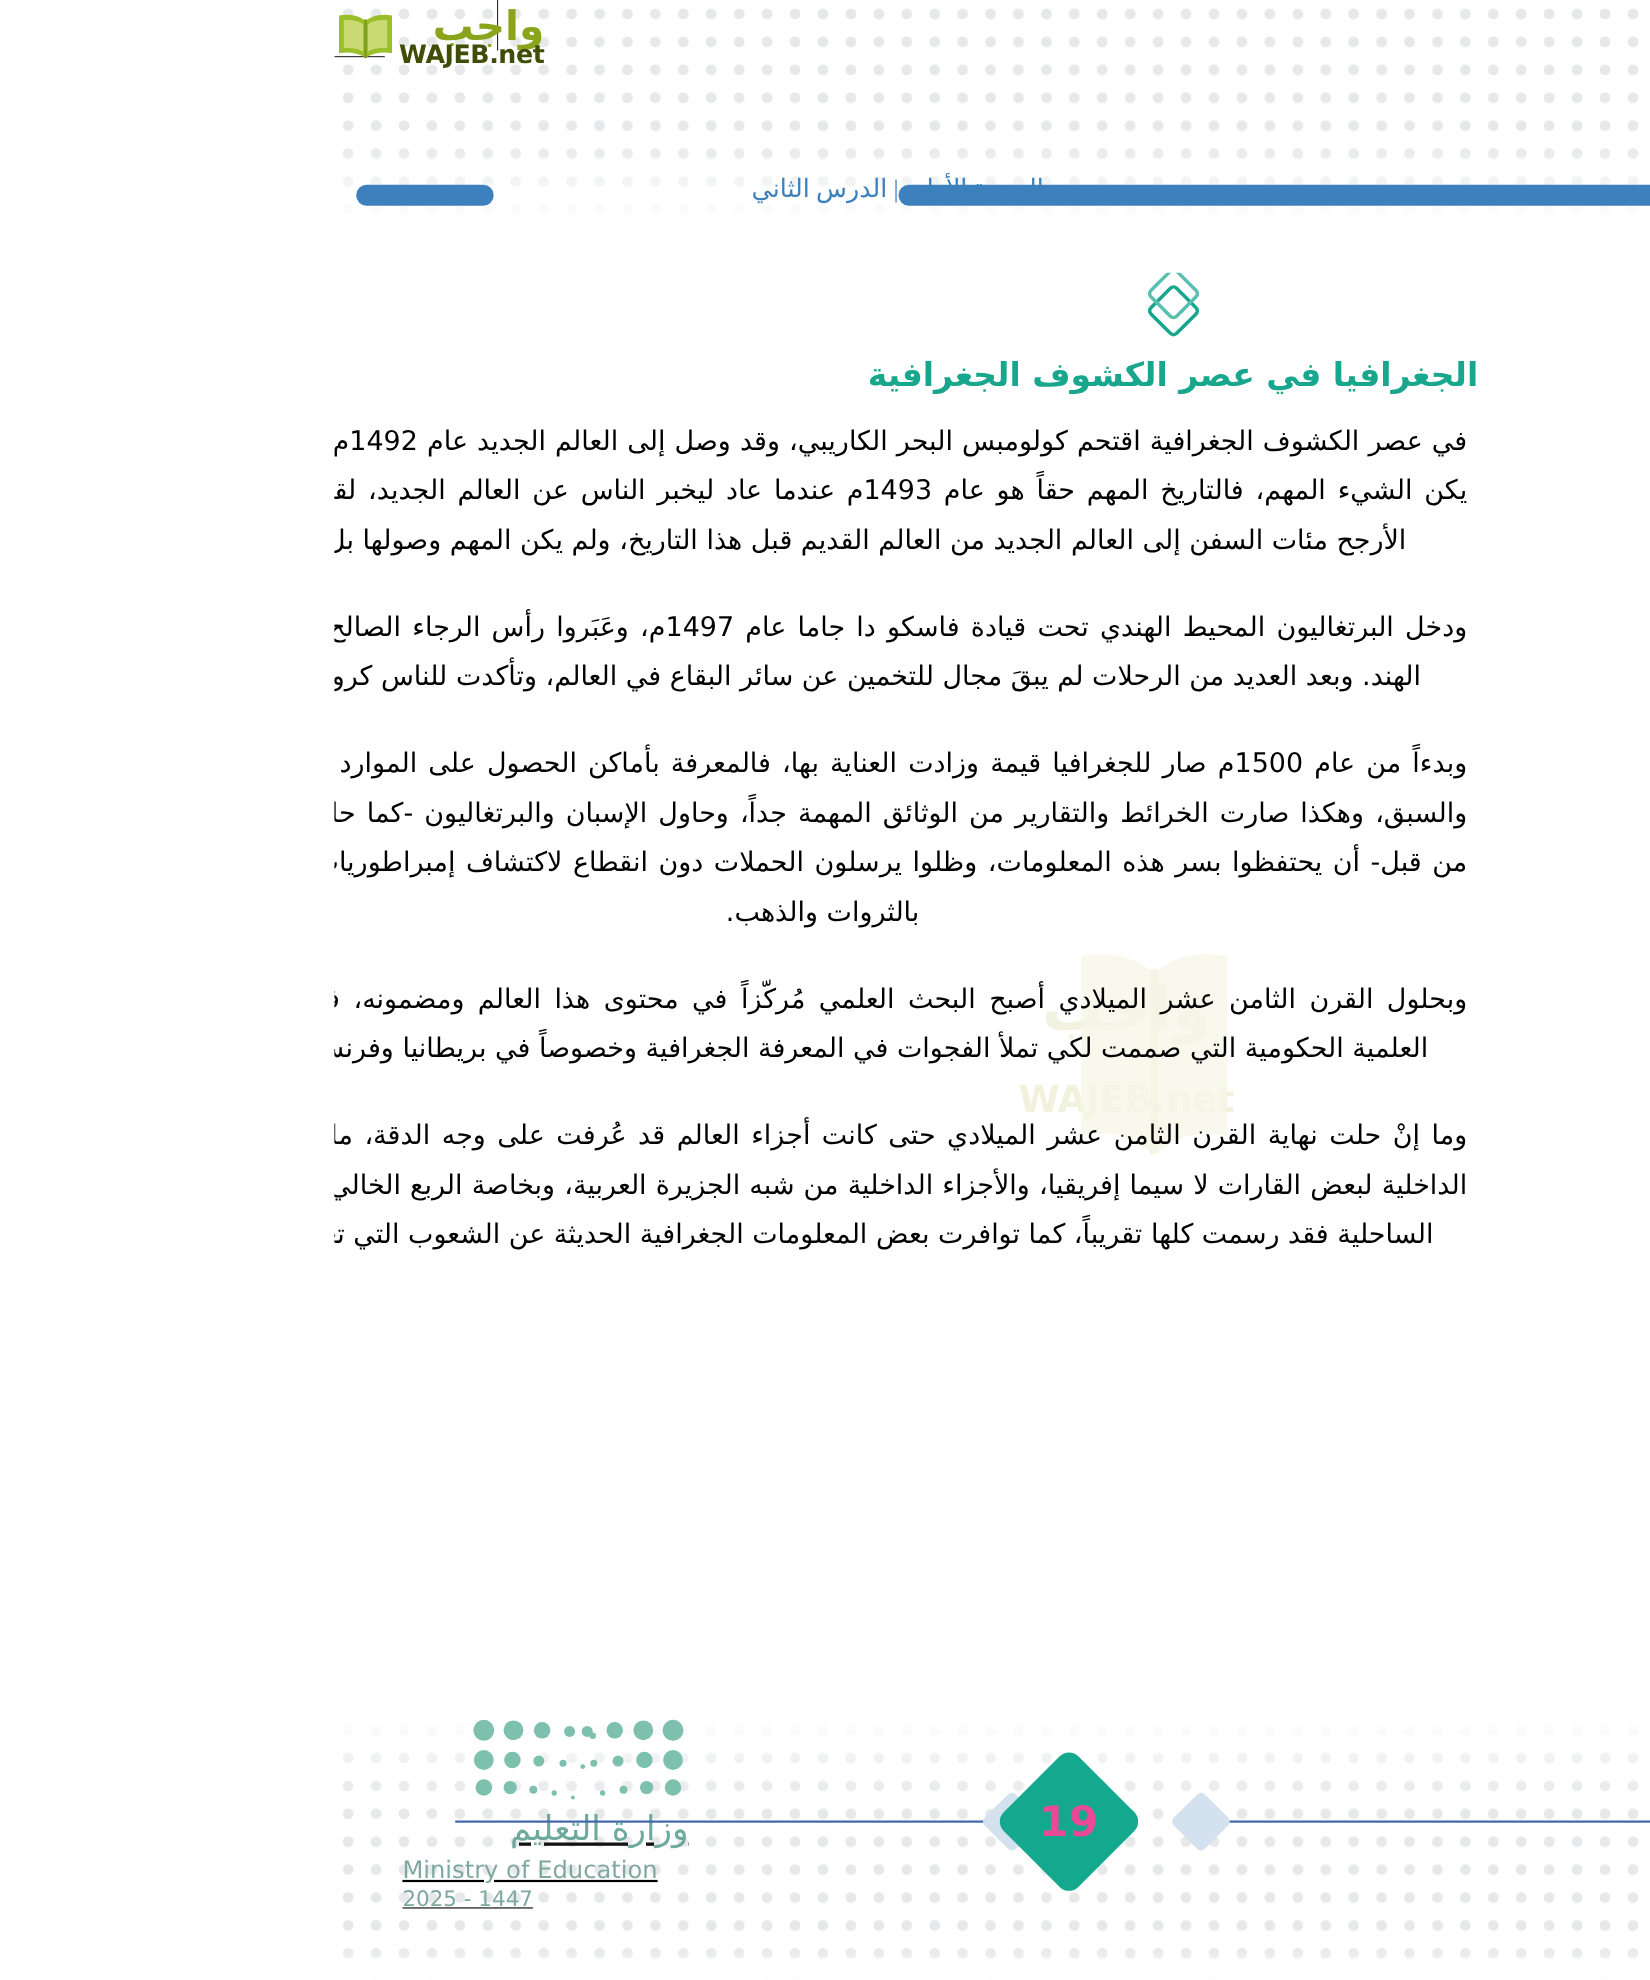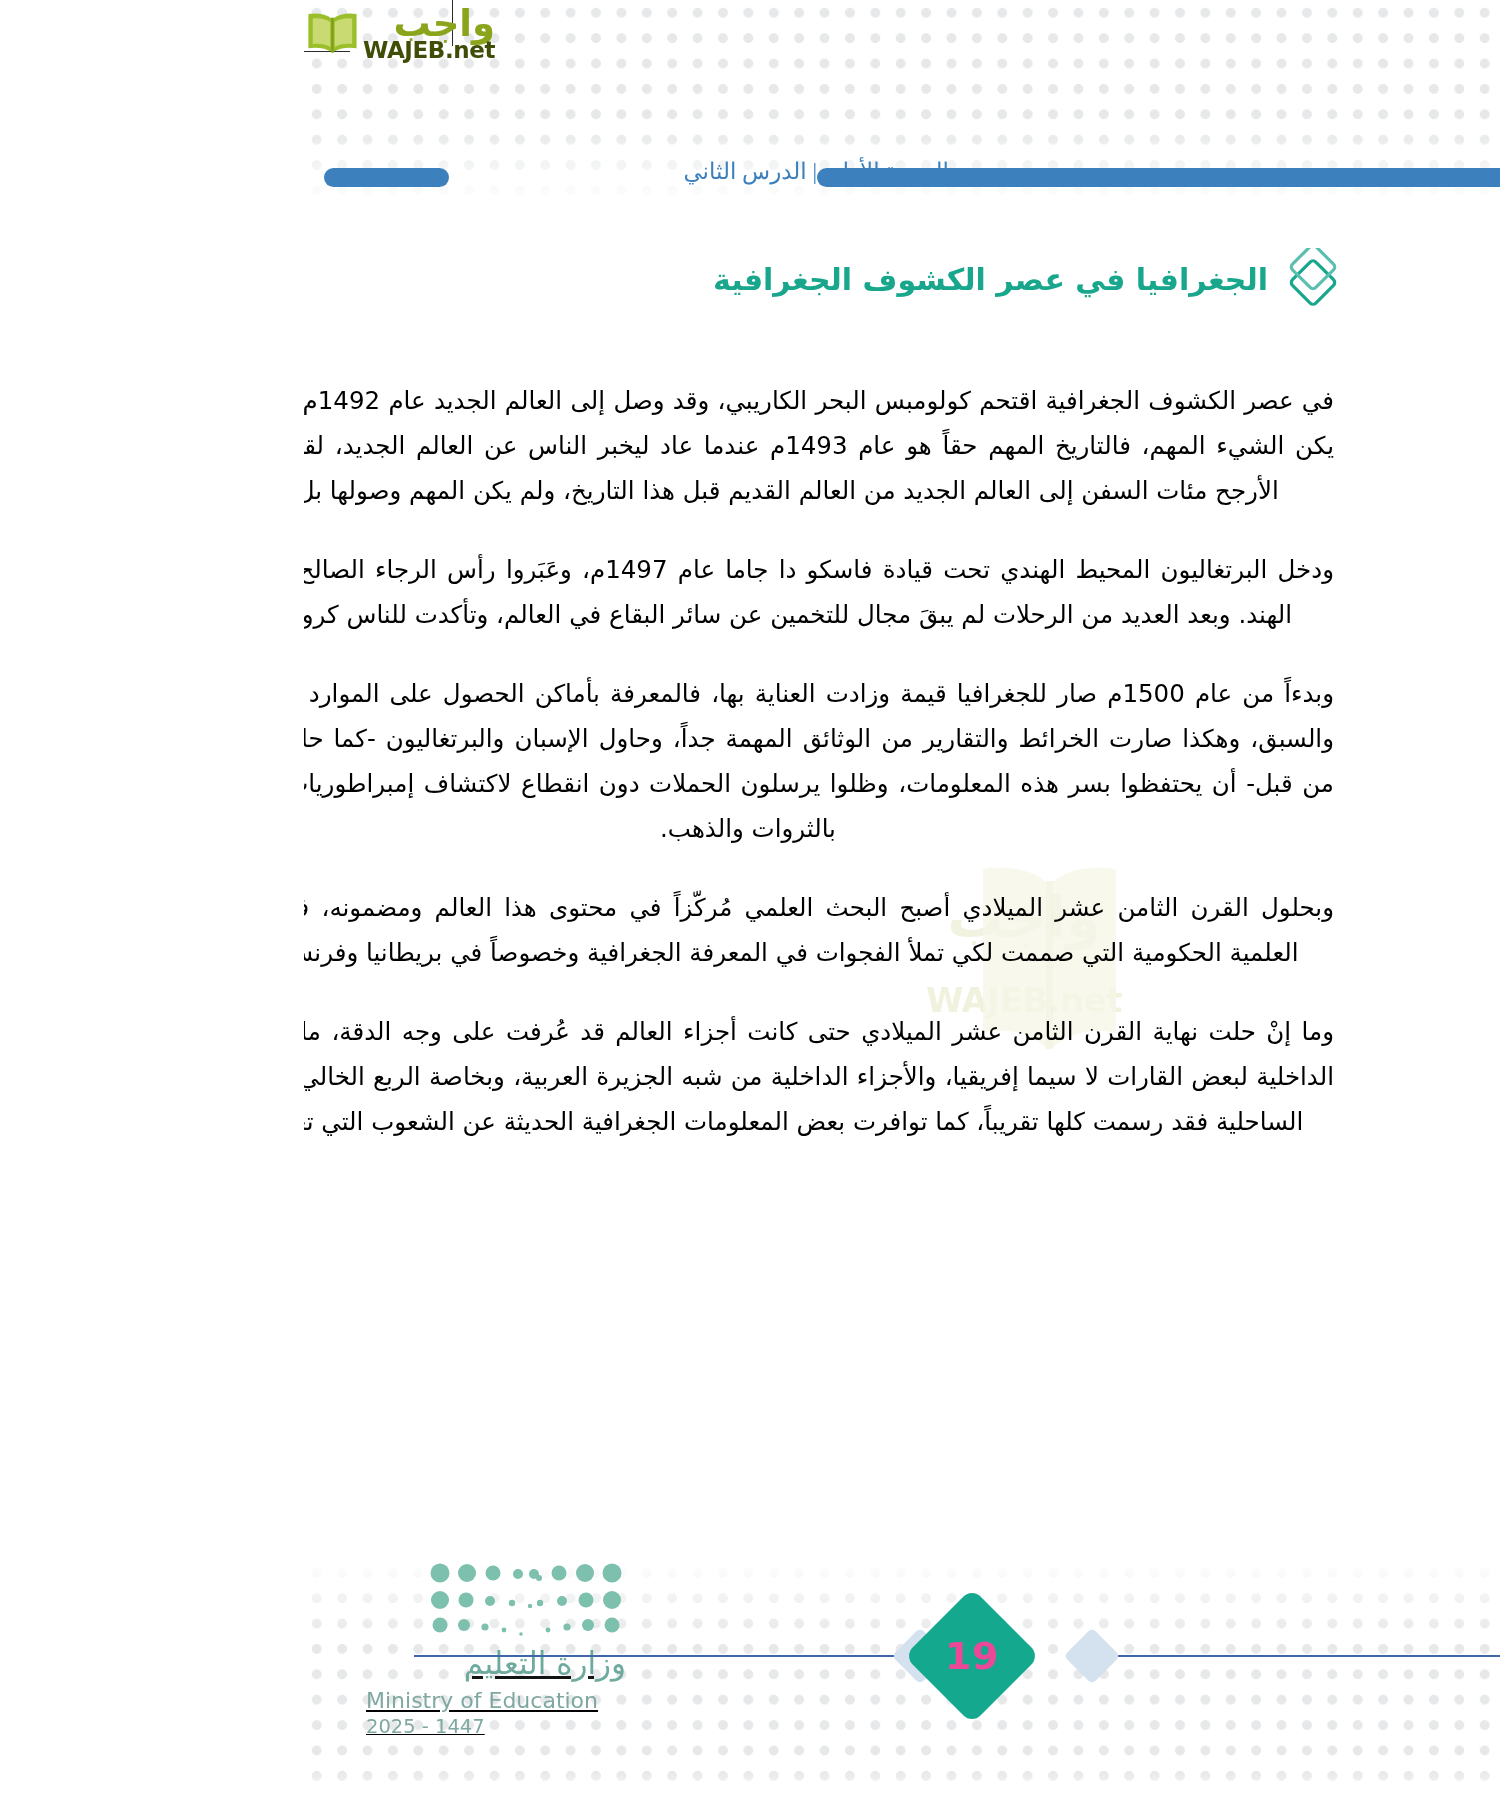--- a/index.html
+++ b/index.html
@@ -139,20 +139,21 @@
 
   
   #section-head {
     position: absolute;
     right: 156px; top: 248px;
     display: flex;
     align-items: center;
     justify-content: flex-end;
     gap: 14px;
     direction: rtl;
+    flex-direction: column;
   }
   #section-head .diamond-ico {
     width: 62px; height: 62px;
     flex: none;
     position: relative;
   }
   #section-head .sh-title {
     font-size: 30px;
     font-weight: 700;
     color: #18a78c;

